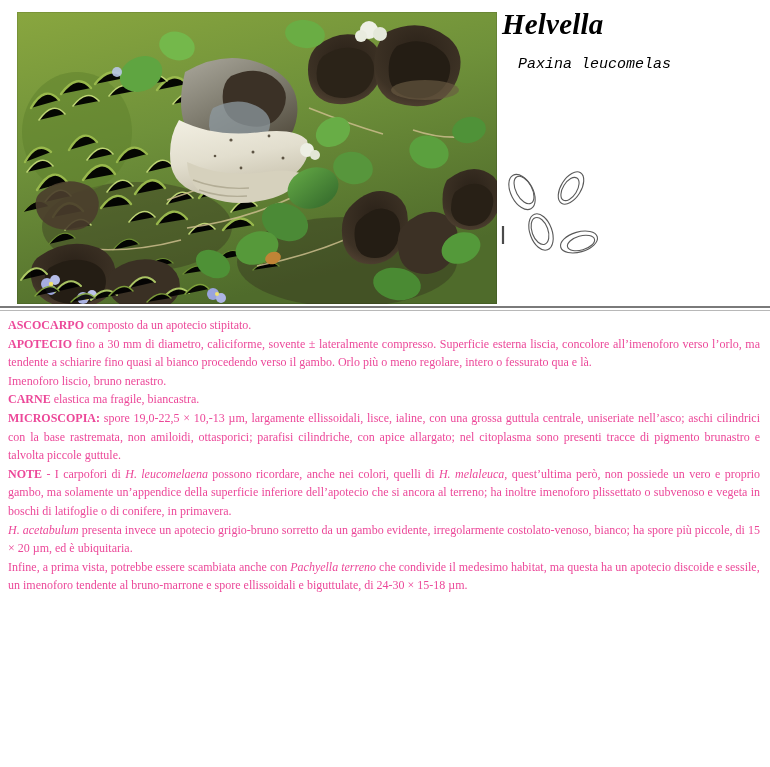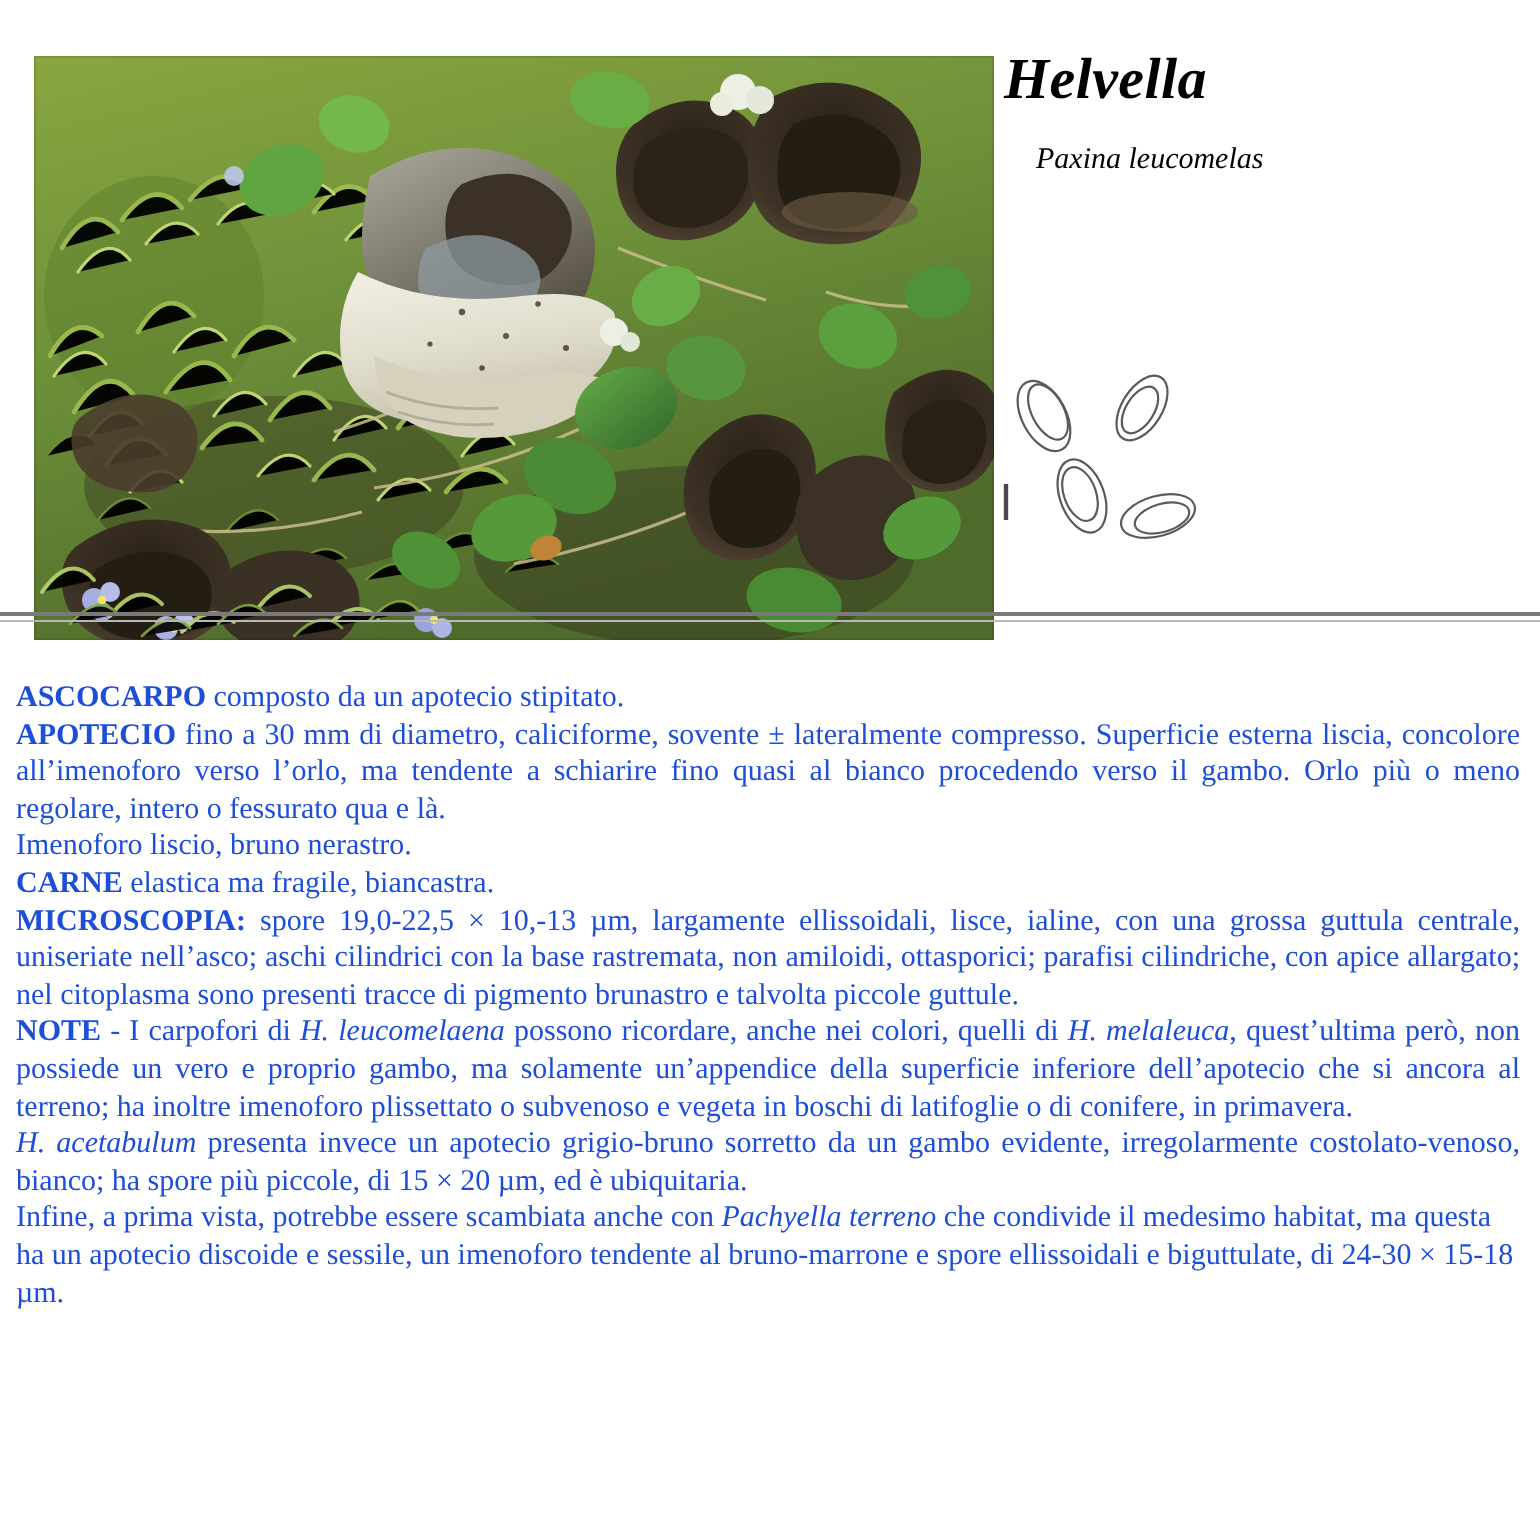--- a/index.html
+++ b/index.html
@@ -12,21 +12,21 @@
     width: 770px;
     height: 767px;
     background: #ffffff;
     overflow: hidden;
     font-family: "Liberation Serif", "DejaVu Serif", serif;
   }
 
   
   .header {
     position: absolute;
-    left: 0; top: 16px;
+    left: 0; top: 0;
     width: 752px;
     height: 311px;
   }
 
   
   .photo-frame {
     position: absolute;
     left: 17px;
     top: 12px;
     width: 480px;
@@ -54,21 +54,21 @@
     font-style: italic;
     font-weight: bold;
     font-size: 29px;
     line-height: 36px;
     color: #000000;
     letter-spacing: 0.2px;
   }
   .synonym {
     margin-top: 14px;
     margin-left: 16px;
-    font-family: Liberation Serif, serif;
+    font-family: Liberation Mono, monospace;
     font-style: italic;
     font-size: 15px;
     color: #000000;
   }
 
   
   .spore-plate {
     position: absolute;
     left: 495px;
     top: 160px;
@@ -100,26 +100,25 @@
     background: #b8b8b8;
   }
 
   
   .body-text {
     position: absolute;
     left: 8px;
     top: 316px;
     width: 752px;
     font-family: "Liberation Serif", "DejaVu Serif", serif;
-    font-size: 15px;
+    font-size: 12px;
     line-height: 18.6px;
-    color: #1d4ed8;
+    color: #ec4899;
     text-align: justify;
     text-justify: inter-word;
-    margin-top: 24px;
   }
   .para {
     margin: 0;
     padding: 0;
     text-align: justify;
   }
   .para.last-left {
     text-align: left;
   }
   .lead {

